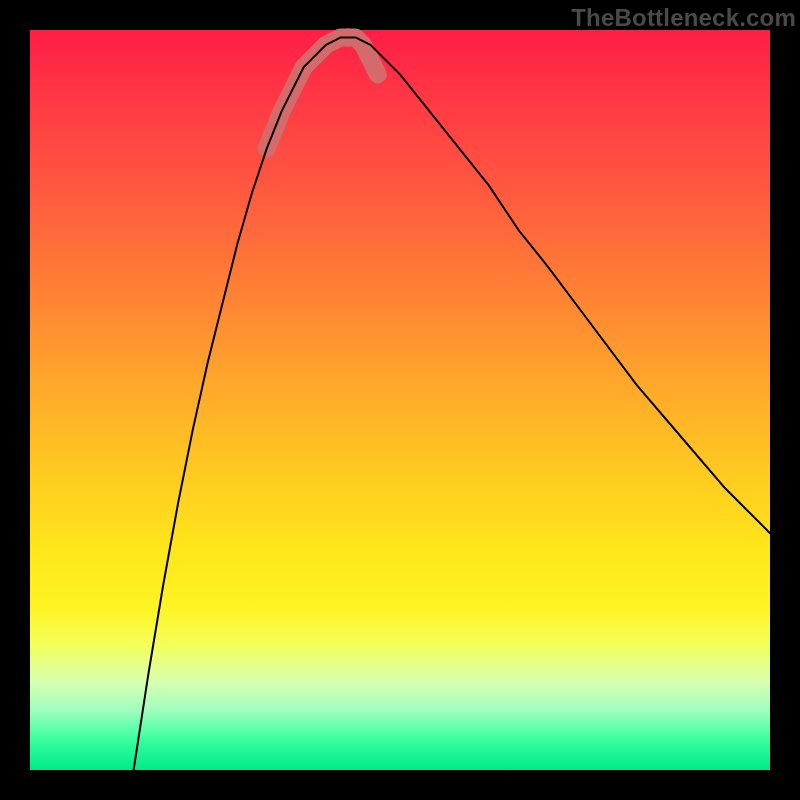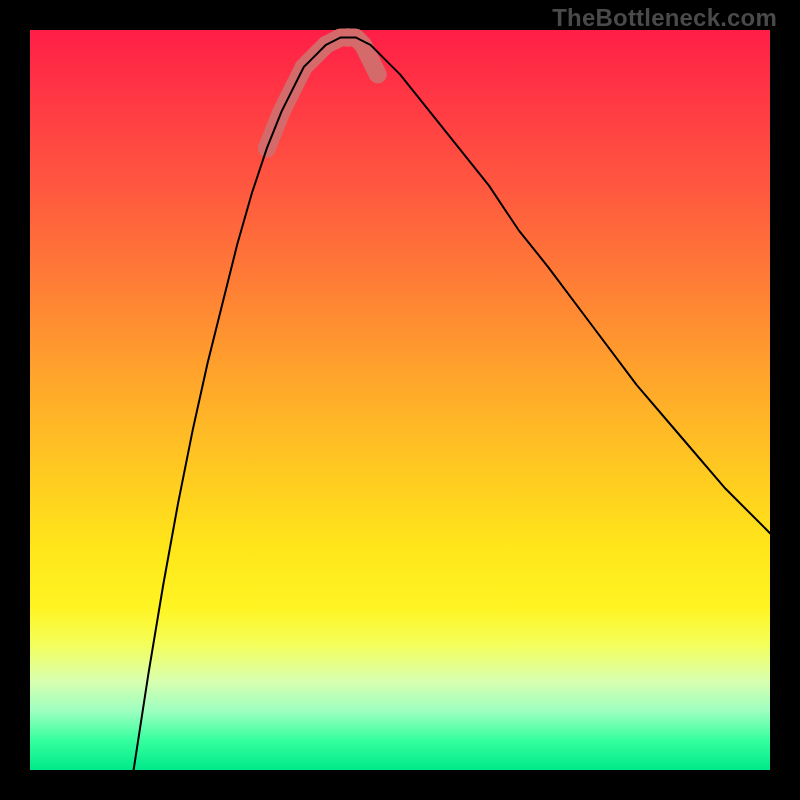--- a/index.html
+++ b/index.html
@@ -13,21 +13,21 @@
   }
   .frame {
     position: relative;
     width: 800px;
     height: 800px;
     background: #000;
   }
   .watermark {
     position: absolute;
     top: 4px;
-    right: 23px;
+    right: 4px;
     color: #4a4a4a;
     font-size: 24px;
     font-weight: 600;
     letter-spacing: 0.2px;
     z-index: 5;
   }
   .plot {
     position: absolute;
     left: 30px;
     top: 30px;

